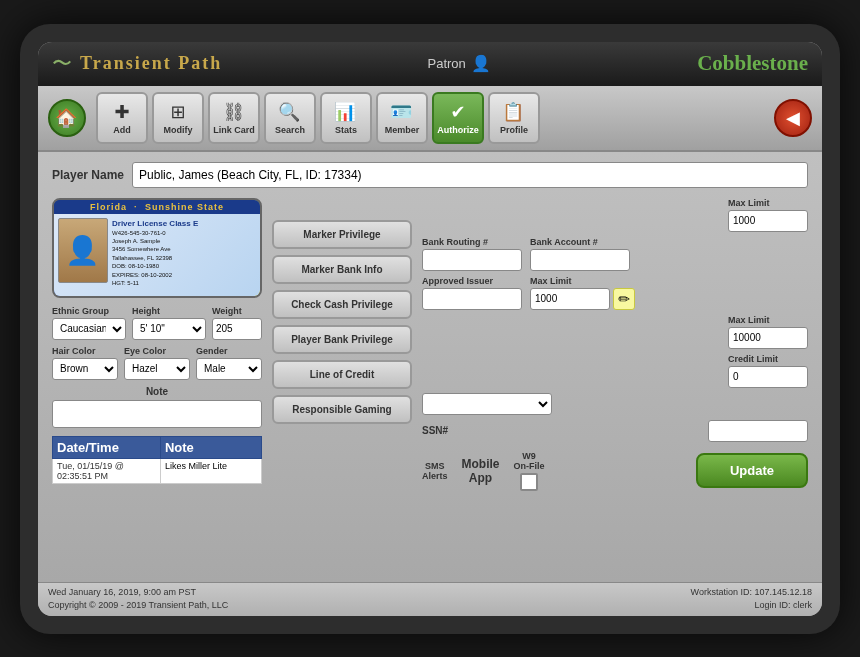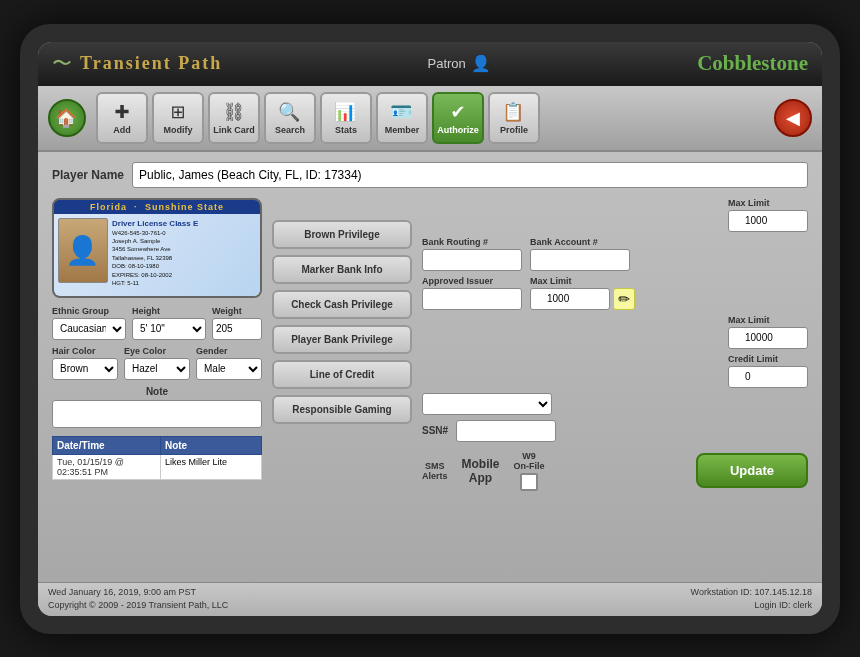--- a/index.html
+++ b/index.html
@@ -275,21 +275,21 @@
     }
     .note-table {
       width: 100%;
       border-collapse: collapse;
       margin-top: 4px;
       background: white;
     }
     .note-table th {
       background: #3a5a9a;
       color: white;
-      font-size: 10px;
+      font-size: 13px;
       padding: 3px 4px;
       text-align: left;
       border: 1px solid #2a4a8a;
     }
     .note-table td {
       font-size: 9px;
       padding: 2px 4px;
       border: 1px solid #ccc;
       vertical-align: top;
     }
@@ -336,21 +336,21 @@
     }
     .field-label {
       font-size: 9px;
       font-weight: bold;
       color: #333;
     }
     .field-input {
       height: 22px;
       border: 1px solid #888;
       background: white;
-      padding: 0 16px;
+      padding: 0 4px;
       font-size: 10px;
       border-radius: 3px;
     }
     .field-input.medium { width: 100px; }
     .field-input.narrow { width: 80px; }
     .edit-icon {
       background: #f8f8a0;
       border: 1px solid #c8c840;
       border-radius: 3px;
       width: 22px;
@@ -376,20 +376,21 @@
       height: 22px;
       font-size: 10px;
       border: 1px solid #888;
       background: white;
       border-radius: 3px;
     }
     .ssn-row {
       display: flex;
       align-items: center;
       gap: 8px;
+      justify-content: space-between;
     }
     .ssn-label {
       font-size: 10px;
       font-weight: bold;
       color: #333;
     }
     .bottom-row {
       display: flex;
       align-items: center;
       gap: 14px;
@@ -601,21 +602,21 @@
                   <td class="note-date">Tue, 01/15/19 @<br>02:35:51 PM</td>
                   <td>Likes Miller Lite</td>
                 </tr>
               </tbody>
             </table>
           </div>
         </div>
 
         <div class="middle-panel">
           <div style="height:16px"></div>
-          <div class="priv-btn">Brown
+          <div class="priv-btn">Marker
 Privilege</div>
           <div class="priv-btn">Marker
 Bank Info</div>
           <div class="priv-btn">Check Cash
 Privilege</div>
           <div class="priv-btn">Player Bank
 Privilege</div>
           <div class="priv-btn">Line of
 Credit</div>
           <div class="priv-btn">Responsible

